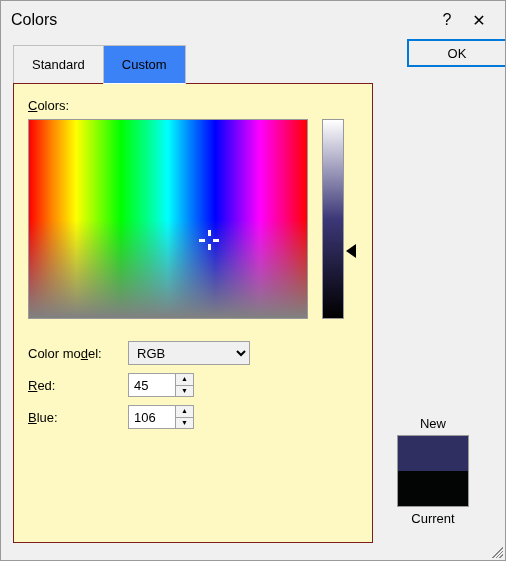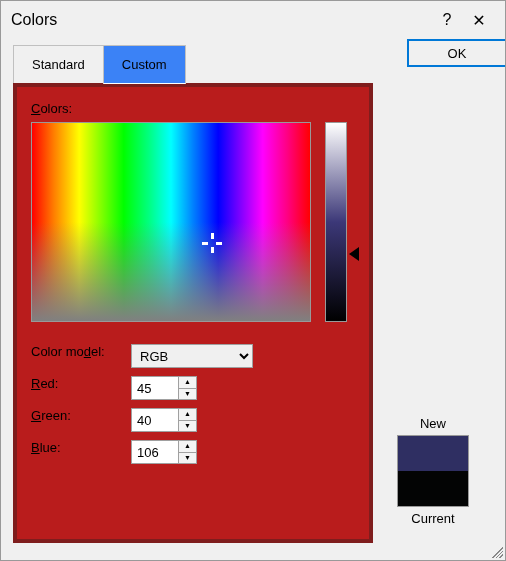--- a/index.html
+++ b/index.html
@@ -8,40 +8,40 @@
 .title { font-size: 16px; flex: 1; }
 .help-icon { font-size: 16px; width: 32px; text-align: center; cursor: default; }
 .close-icon { font-size: 16px; width: 32px; text-align: center; cursor: default; }
 .content { display: flex; padding: 0 12px 12px 12px; height: calc(100% - 38px); }
 .left { flex: 1; position: relative; }
 .right { width: 120px; display: flex; flex-direction: column; align-items: center; }
 .tabs { display: flex; position: relative; margin-top: 6px; }
 .tab { padding: 11px 18px; border: 1px solid #c0c0c0; background: #f0f0f0; position: relative; cursor: default; }
 .tab.active { background: #3b82f6; border-bottom: 1px solid #fff; z-index: 2; }
 .tab.inactive { border-right: none; }
-.tabpanel { border: 4px solid #7f1d1d; background: #b91c1c; margin-top: -1px; padding: 14px 4px 18px 14px; height: 460px; position: relative; }
+.tabpanel { border: 1px solid #7f1d1d; background: #fef9c3; margin-top: -1px; padding: 14px 4px 18px 14px; height: 460px; position: relative; }
 .label-colors { margin-bottom: 6px; display: inline-block; }
 .picker-row { display: flex; align-items: flex-start; }
 .spectrum { width: 280px; height: 200px; position: relative; border: 1px solid #999; background:
   linear-gradient(to top, rgba(128,128,128,1), rgba(128,128,128,0) 50%, rgba(255,255,255,0)),
   linear-gradient(to right,
     #ff0000 0%, #ff8000 8%, #ffff00 17%, #80ff00 25%, #00ff00 33%,
     #00ff80 42%, #00ffff 50%, #0080ff 58%, #0000ff 67%, #8000ff 75%,
     #ff00ff 83%, #ff0080 92%, #ff0000 100%);
   cursor: crosshair;
 }
 .crosshair { position: absolute; left: 170px; top: 110px; width: 20px; height: 20px; pointer-events: none; }
 .crosshair::before, .crosshair::after { content: ""; position: absolute; background: #fff; }
 .crosshair::before { left: 9px; top: 0; width: 3px; height: 6px; box-shadow: 0 14px 0 #fff; }
 .crosshair::after { top: 9px; left: 0; width: 6px; height: 3px; box-shadow: 14px 0 0 #fff; }
 .lum-col { margin-left: 14px; display: flex; align-items: center; }
 .lum-bar { width: 22px; height: 200px; border: 1px solid #999; background: linear-gradient(to bottom, #ffffff 0%, #3c3878 50%, #000000 100%); }
 .lum-arrow { width: 0; height: 0; border-top: 7px solid transparent; border-bottom: 7px solid transparent; border-right: 10px solid #000; margin-left: 2px; position: relative; top: 32px; cursor: pointer; }
 .form { margin-top: 22px; }
-.form-row { display: flex; align-items: flex-start; margin-bottom: 8px; }
+.form-row { display: flex; align-items: center; margin-bottom: 8px; }
 .form-row label { width: 100px; }
 .under { text-decoration: underline; }
 select.combo { width: 122px; height: 24px; border: 1px solid #a0a0a0; background: #f0f0f0; padding-left: 4px; }
 .spin { display: flex; }
 .spin input { width: 48px; height: 24px; border: 1px solid #a0a0a0; padding-left: 5px; }
 .spin-btns { display: flex; flex-direction: column; border: 1px solid #a0a0a0; border-left: none; width: 18px; }
 .spin-btns div { flex: 1; font-size: 7px; line-height: 10px; text-align: center; background: #f3f3f3; cursor: pointer; }
 .spin-btns div:first-child { border-bottom: 1px solid #a0a0a0; }
 button.dlg { width: 100px; height: 28px; background: #f0f0f0; border: 1px solid #999; margin-bottom: 8px; cursor: default; }
 button.dlg.primary { border: 2px solid #0078d7; margin-left: 48px; }
@@ -92,30 +92,20 @@
           <label><span class="under">R</span>ed:</label>
           <div class="spin">
             <input type="text" value="45" style="">
             <div class="spin-btns">
               <div>▲</div>
               <div>▼</div>
             </div>
           </div>
         </div>
         <div class="form-row">
-          <label><span class="under">G</span>reen:</label>
-          <div class="spin">
-            <input type="text" value="40" style="">
-            <div class="spin-btns">
-              <div>▲</div>
-              <div>▼</div>
-            </div>
-          </div>
-        </div>
-        <div class="form-row">
           <label><span class="under">B</span>lue:</label>
           <div class="spin">
             <input type="text" value="106" style="">
             <div class="spin-btns">
               <div>▲</div>
               <div>▼</div>
             </div>
           </div>
         </div>
       </div>

